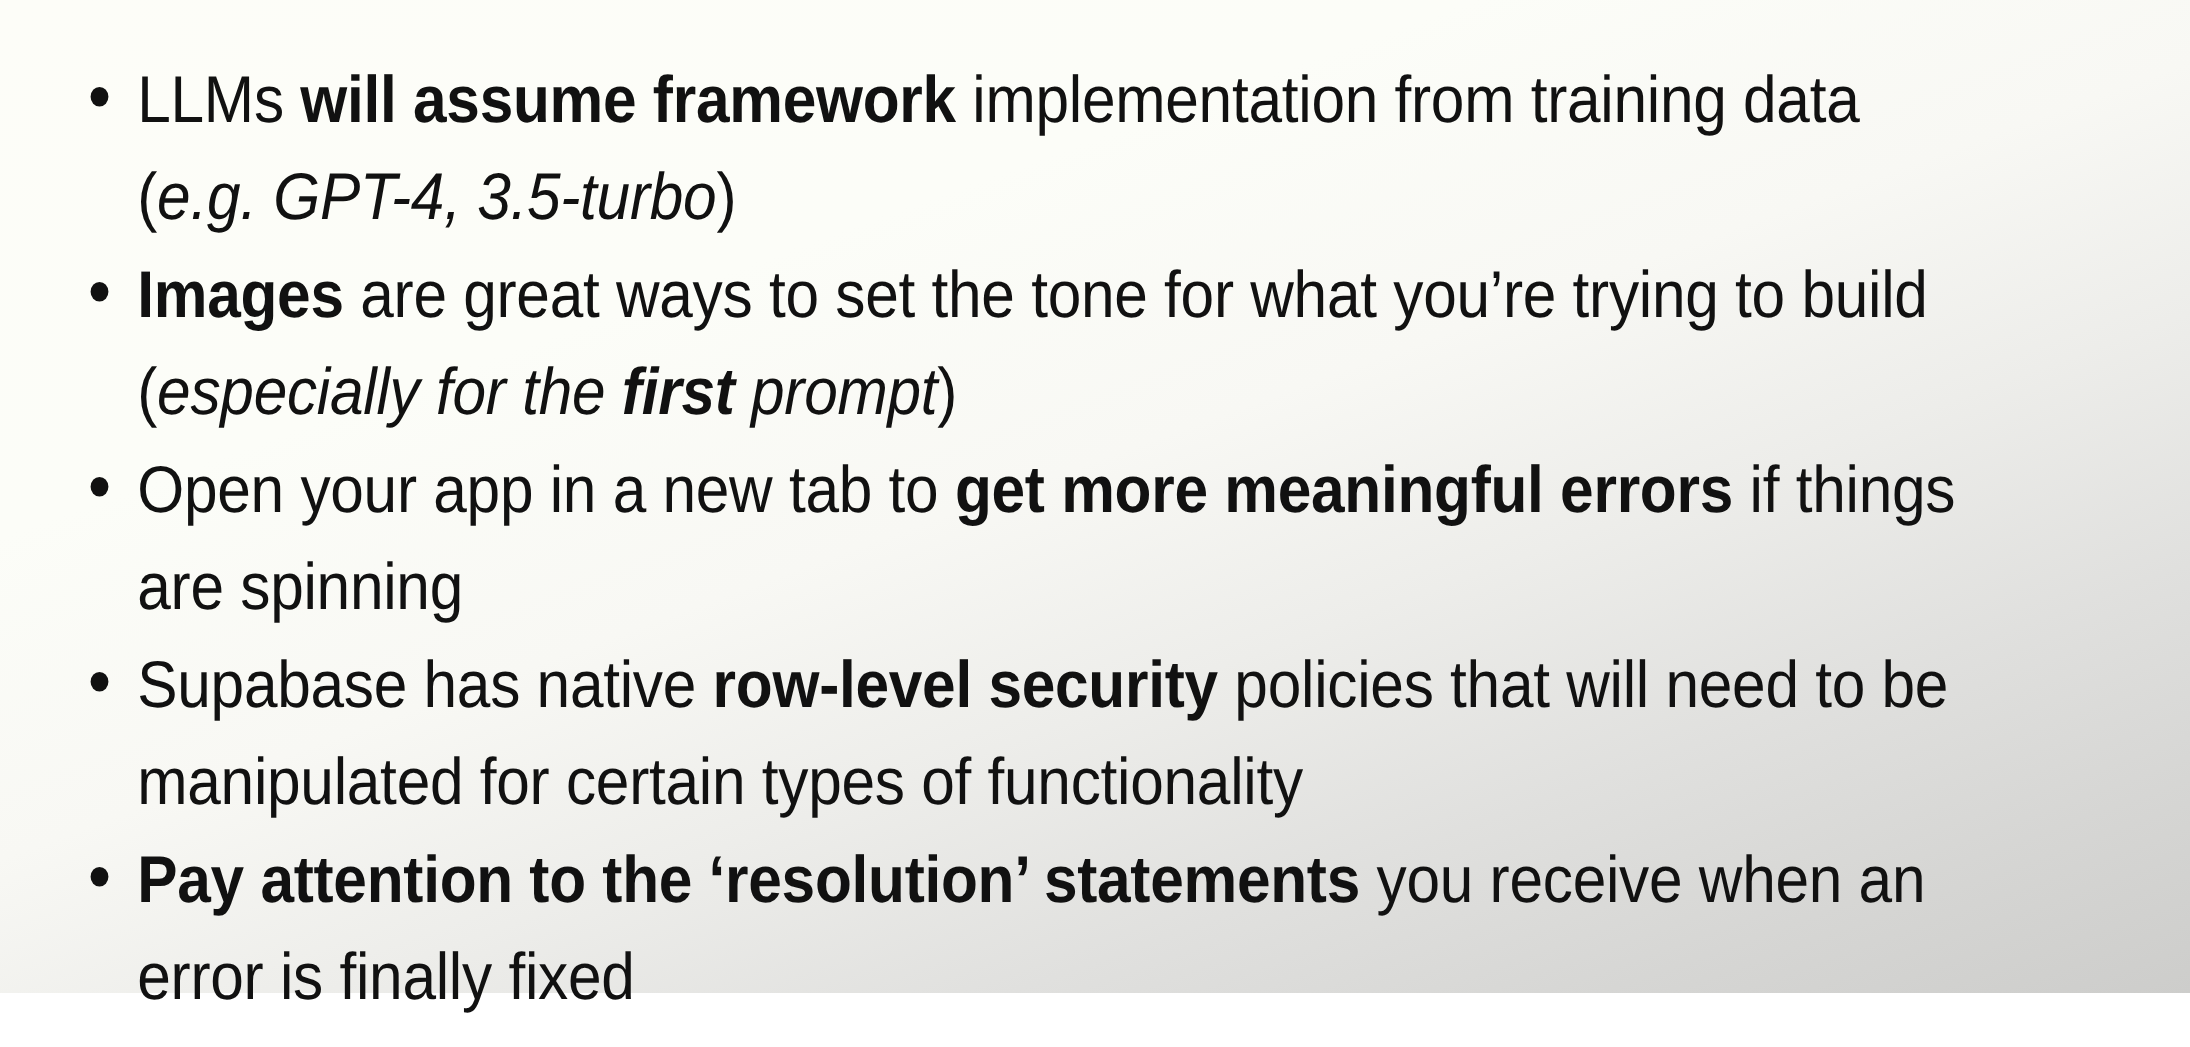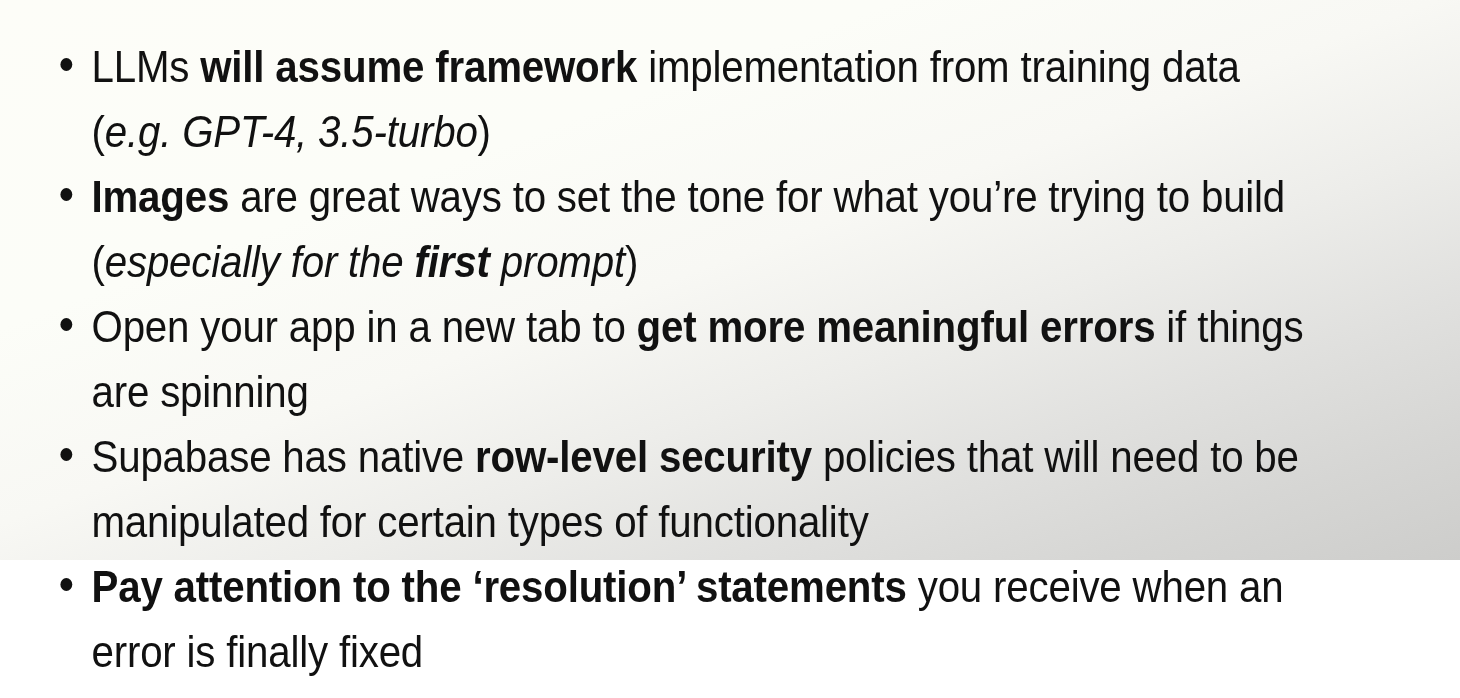--- a/index.html
+++ b/index.html
@@ -10,21 +10,21 @@
   body {
     width: 1460px;
     height: 698px;
     overflow: hidden;
     font-family: "Liberation Sans", "DejaVu Sans", sans-serif;
   }
 
   #slide {
     position: relative;
     width: 1460px;
-    height: 560px;
+    height: 662px;
     box-sizing: border-box;
     background:
       linear-gradient(160deg,
         #fdfdf8 0%,
         #fcfdf8 30%,
         #f8f8f4 48%,
         #ededea 62%,
         #e0e0de 76%,
         #d6d6d4 88%,
         #cdcdcb 100%);

